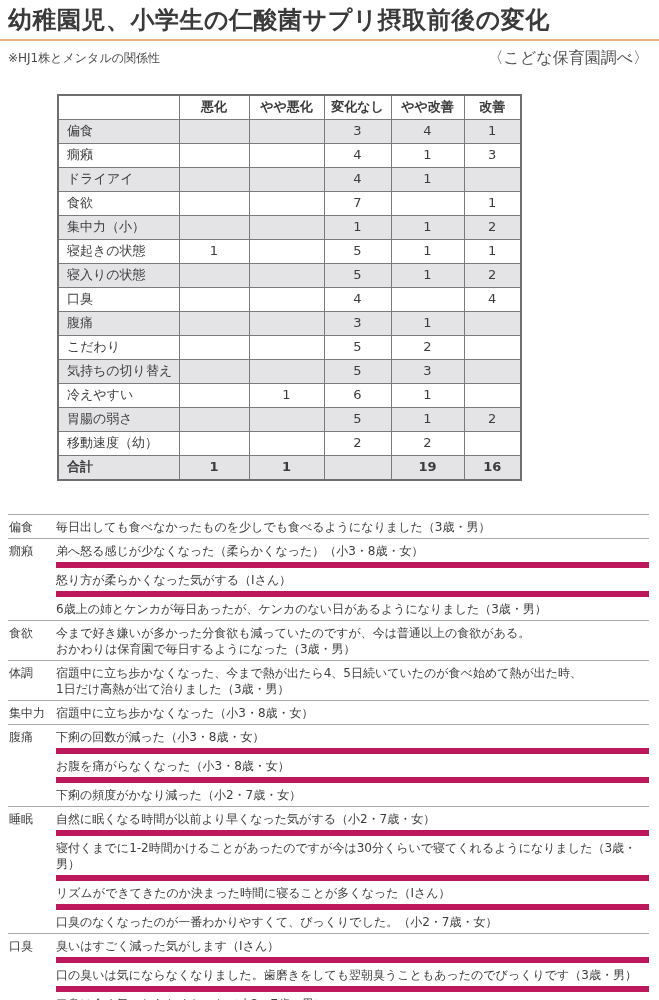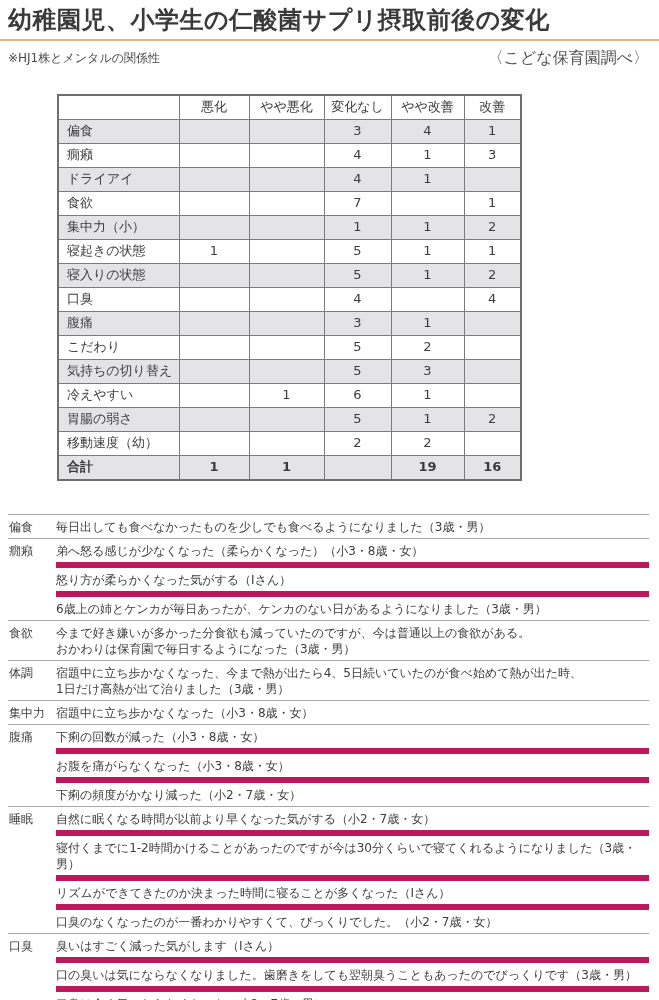--- a/index.html
+++ b/index.html
@@ -28,21 +28,21 @@
     border:2px solid #6e6e71;
   }
   table.results th, table.results td {
     border:1px solid #7b7b7e;
     height:23px; padding:0;
     font-size:13px; font-weight:400;
     text-align:center; vertical-align:middle;
     line-height:1.1; color:#3c3c3e;
     overflow:hidden; white-space:nowrap;
   }
-  table.results thead th { background:#ffffff; font-weight:400; }
+  table.results thead th { background:#ffffff; font-weight:700; }
   table.results td.rowlabel { text-align:left; padding-left:8px; }
   table.results tr.shaded { background:#e4e4e6; }
   table.results tr.total td { font-weight:700; }
 
   .comments {
     margin:33px 10px 0 8px;
     font-size:12px; color:#3d3d3d;
   }
   .c-row { display:flex; align-items:stretch; }
   .c-row.first { border-top:1px solid #a9a9ac; }

